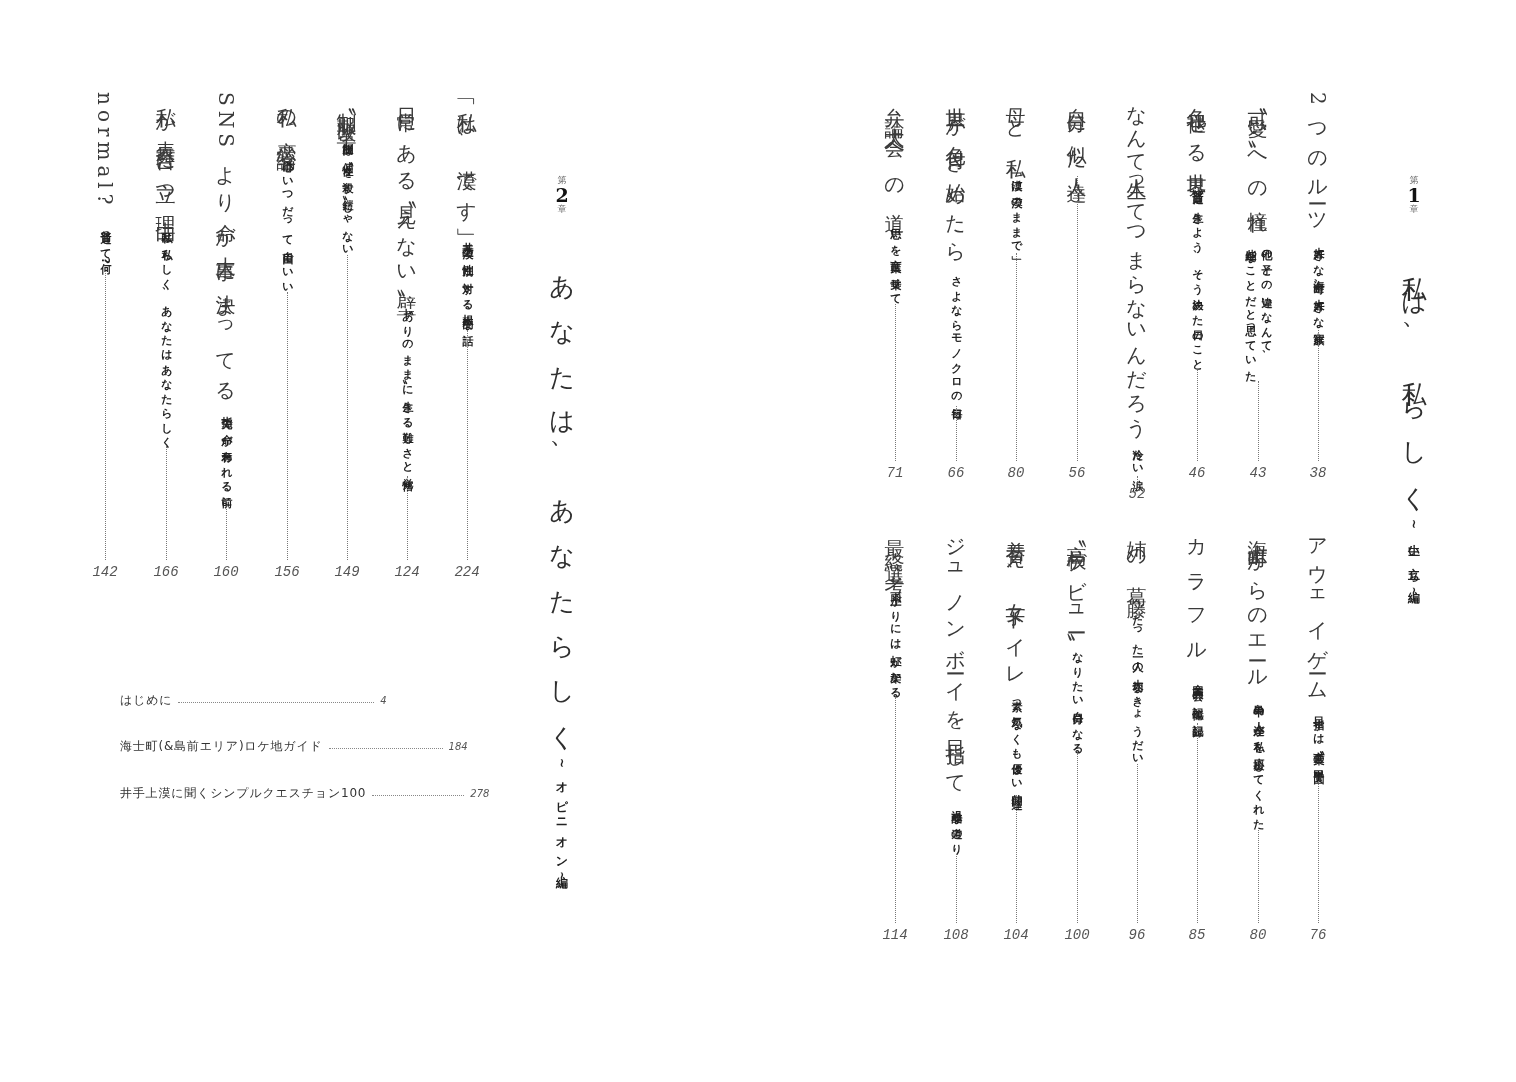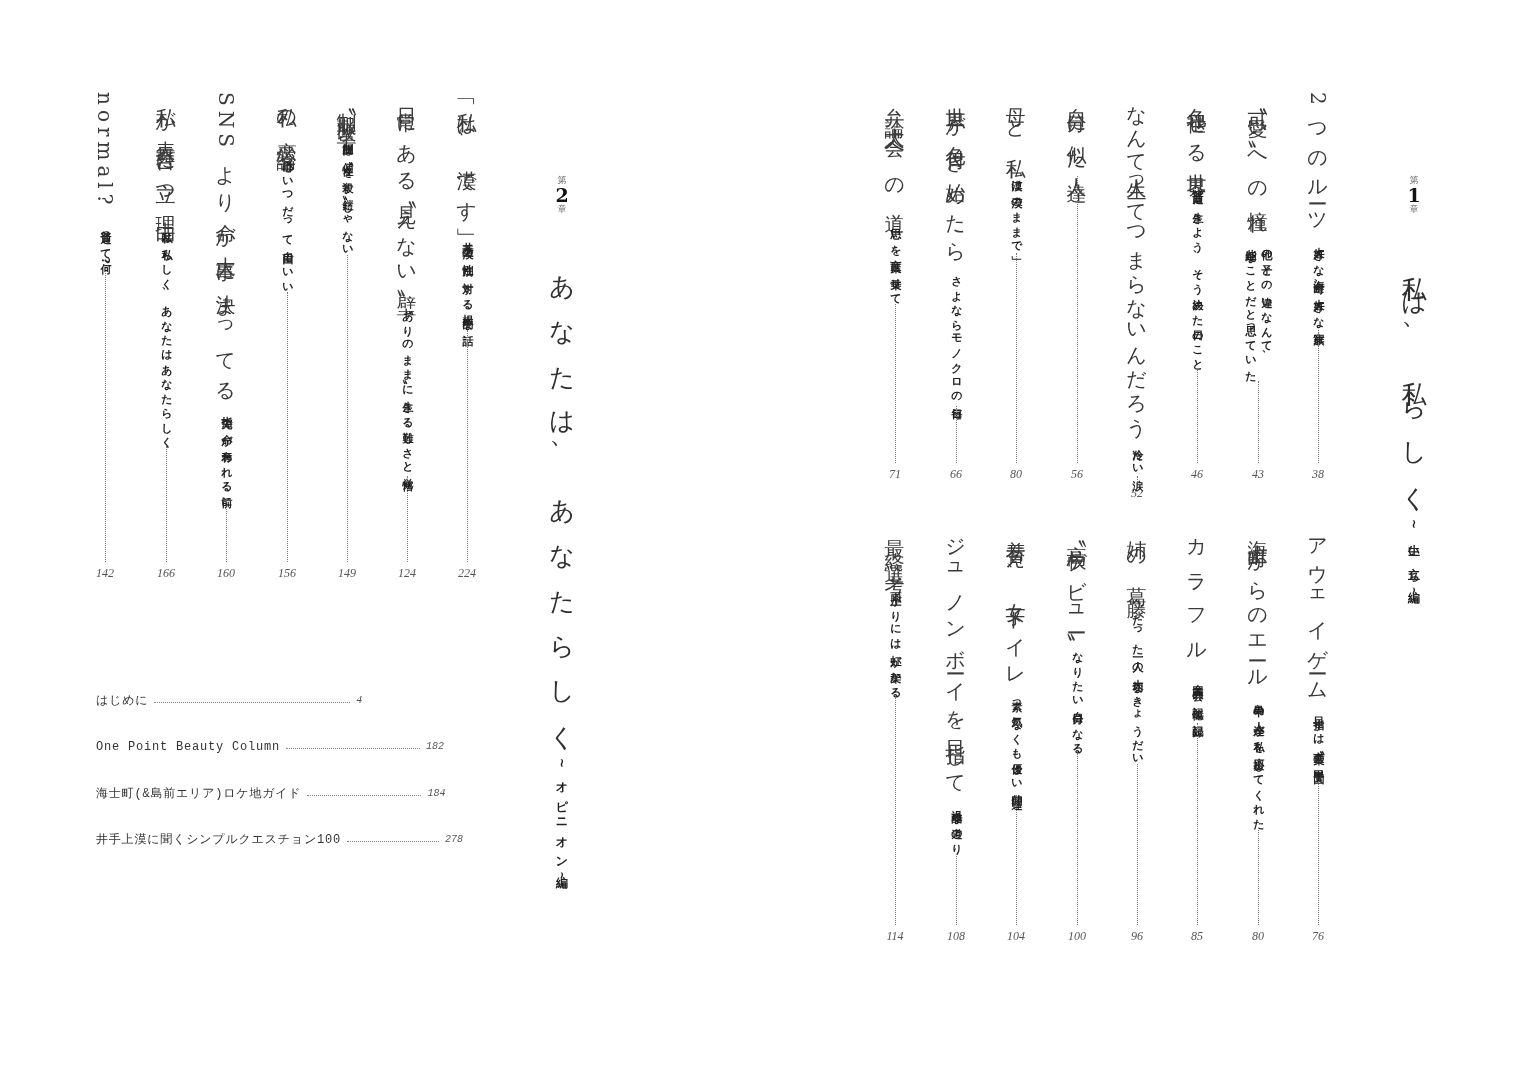--- a/index.html
+++ b/index.html
@@ -34,22 +34,22 @@
     white-space: pre;
   }
   .entry-leader {
     flex: 1;
     width: 0;
     border-left: 1.5px dotted #777;
     margin: 3px 0 5px 0;
     min-height: 6px;
   }
   .entry-page {
-    font-family: Liberation Serif, serif;
-    font-style: italic; font-size: 12px; color: #555;
+    font-family: Liberation Mono, monospace;
+    font-style: italic; font-size: 14px; color: #555;
     white-space: nowrap; line-height: 1;
   }
 
   
   .chapter {
     position: absolute;
     display: flex; flex-direction: column; align-items: center;
     width: 40px;
   }
   .chapter-label { font-size: 9px; color: #666; line-height: 1.1; }
@@ -63,21 +63,21 @@
     font-size: 25px; letter-spacing: 17px;
     color: #2f2f2f; margin-top: 42px; line-height: 1;
   }
   .chapter-sub {
     writing-mode: vertical-rl;
     font-weight: bold; font-size: 12px; letter-spacing: 5px;
     color: #222; margin-top: 4px; line-height: 1;
   }
 
   
-  .extras { position: absolute; left: 96px; top: 690px; width: 410px; font-family: Liberation Mono, monospace; }
+  .extras { position: absolute; left: 120px; top: 690px; width: 410px; }
   .extra-row {
     display: flex; align-items: center;
     height: 20px; margin-bottom: 26.6px;
     font-size: 12px; color: #333;
   }
   .extra-label { white-space: nowrap; letter-spacing: 0.8px; }
   .extra-leader {
     border-bottom: 1.5px dotted #888;
     margin: 0 6px; height: 0; transform: translateY(2px);
   }
@@ -137,25 +137,20 @@
     <span class="chapter-label">章</span>
     <span class="chapter-title">あなたは、あなたらしく</span>
     <span class="chapter-sub">~オピニオン編~</span>
   </div>
 
   <div class="extras">
     <div class="extra-row">
       <span class="extra-label">はじめに</span>
       <span class="extra-leader" style="width:196px;"></span>
       <span class="extra-page">4</span>
-    </div>
-    <div class="extra-row">
-      <span class="extra-label">One Point Beauty Column</span>
-      <span class="extra-leader" style="width:134px;"></span>
-      <span class="extra-page">182</span>
     </div>
     <div class="extra-row">
       <span class="extra-label">海士町(&amp;島前エリア)ロケ地ガイド</span>
       <span class="extra-leader" style="width:114px;"></span>
       <span class="extra-page">184</span>
     </div>
     <div class="extra-row">
       <span class="extra-label">井手上漠に聞くシンプルクエスチョン100</span>
       <span class="extra-leader" style="width:92px;"></span>
       <span class="extra-page">278</span>

